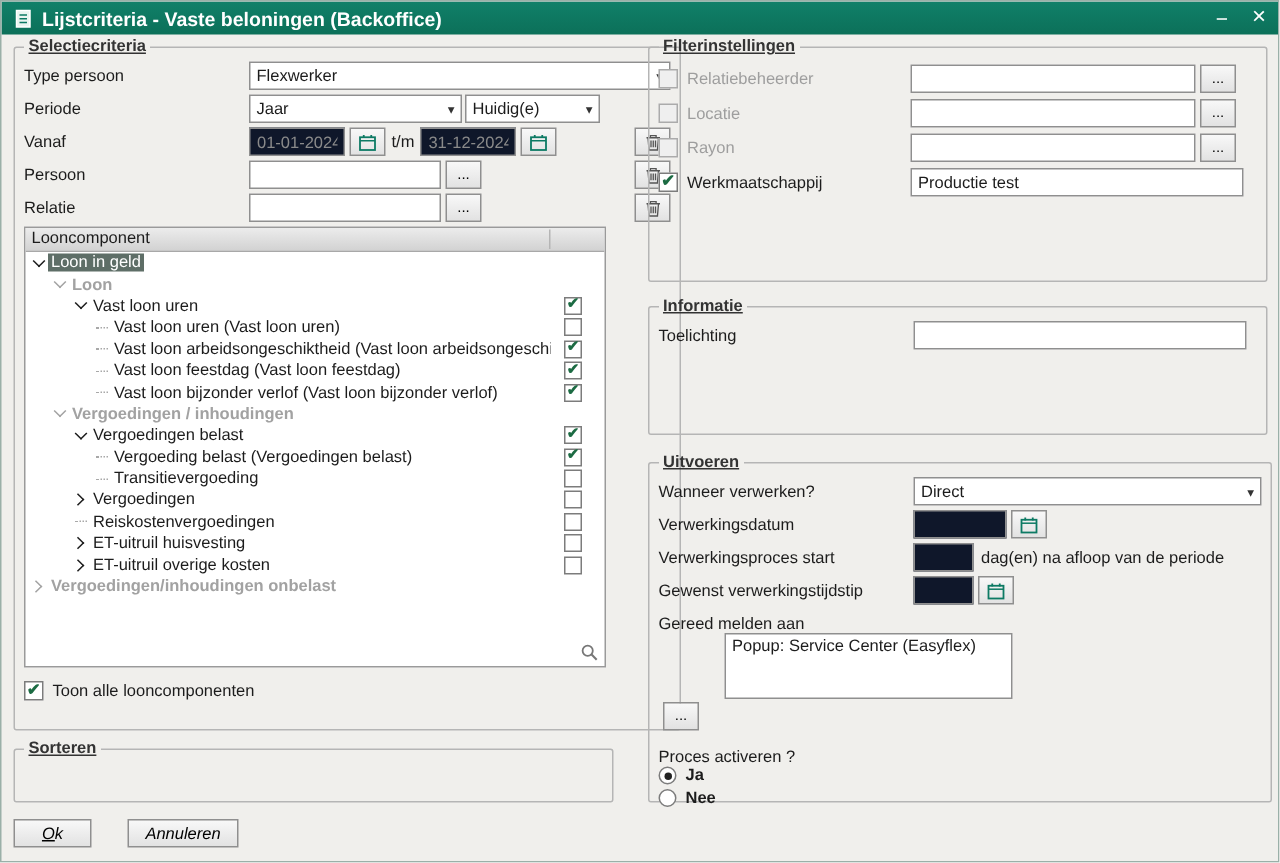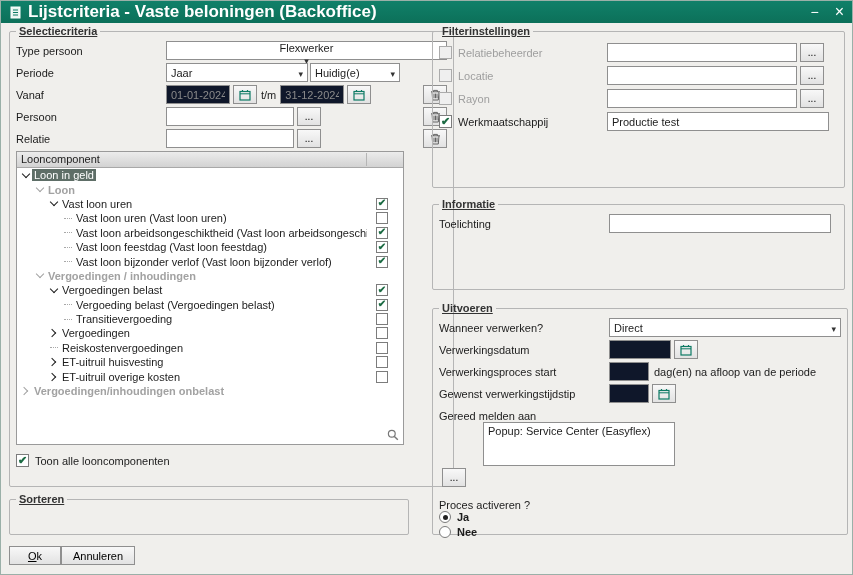--- a/index.html
+++ b/index.html
@@ -16,21 +16,21 @@
     background: #f0efec;
     border: 1px solid #9ab0a8;
     overflow: hidden;
   }
   
   .titlebar {
     position: absolute; left:0; top:0; right:0; height:22px;
     background: linear-gradient(#108069, #0c7059);
     display: flex; align-items: center; padding: 0 8px; gap: 6px;
   }
-  .tb-title { color:#fff; font-weight:bold; font-size:17px; flex:1 1 auto;
+  .tb-title { color:#fff; font-weight:bold; font-size:13px; flex:1 1 auto;
               white-space:nowrap; overflow:hidden; }
   .tb-btns { display:flex; align-items:center; gap:16px; color:#fff; }
   .win-btn { cursor:default; font-size:14px; line-height:1; }
   .win-btn.close { font-size:16px; }
   
   fieldset.group {
     position:absolute; margin:0; padding:2px 6px 4px;
     border:1px solid #b5b5b5; border-radius:2px;
   }
   fieldset.group legend {
@@ -49,21 +49,21 @@
   .f-row   { display:flex; align-items:center; height:19px; margin:4px 0; }
   .f-lbl   { width:149px; flex:0 0 auto; margin-left:6px; }
   .muted   { color:#9e9e9e; }
   
   .combo {
     height:19px; background:#fff; border:1px solid #8f8f8f;
     display:flex; align-items:center; justify-content:space-between;
     padding:0 4px; flex:0 0 auto;
   }
   .combo-arrow::after { content:"▾"; font-size:9px; color:#333; }
-  .w234 { width:281px;flex-direction:column; } .w142 { width:142px; } .w90 { width:90px; }
+  .w234 { width:281px; } .w142 { width:142px; } .w90 { width:90px; }
   .input {
     height:19px; border:1px solid #8f8f8f; background:#fff;
     padding:0 4px; font:inherit; color:inherit; flex:0 0 auto;
   }
   .input.dim { background:#0f172a; color:#8a8a8a; }
   .w64 { width:64px; } .w128 { width:128px; } .w190 { width:190px; }
   .w222 { width:222px; } .w232 { width:232px; } .w62 { width:62px; } .w40 { width:40px; }
   .btn-sm {
     height:19px; min-width:24px; padding:0 3px; margin-left:3px;
     background: linear-gradient(#f8f8f8,#e2e2e2);
@@ -119,21 +119,21 @@
     content:""; width:5px; height:5px;
     border-right:1.6px solid currentColor; border-bottom:1.6px solid currentColor;
     transform: rotate(-45deg); margin-left:-3px;
   }
   .expander.leaf::before { content:""; width:8px; height:0; border-top:1px dotted #a8a8a8; }
   .tree-row .chk { position:absolute; right:15px; top:50%; transform:translateY(-50%);
                    width:12px; height:12px; }
   .tree-row .chk.checked::after { font-size:10px; }
   .magnifier { position:absolute; right:4px; bottom:3px; }
   
-  .footer { position:absolute; left:8px; top:545px; display:flex; gap:0; }
+  .footer { position:absolute; left:8px; top:545px; display:flex; gap:24px;font-style:italic; }
   .btn {
     height:19px; background:linear-gradient(#f8f8f8,#e2e2e2);
     border:1px solid #8f8f8f; font:inherit; display:inline-flex;
     align-items:center; justify-content:center; padding:0 10px;
   }
   .btn .btn-label { display:block; }
   .btn.ok { min-width:52px; }
   .btn.ok .btn-label::first-letter { text-decoration:underline; }
   .btn.annuleren { min-width:74px; }
   

